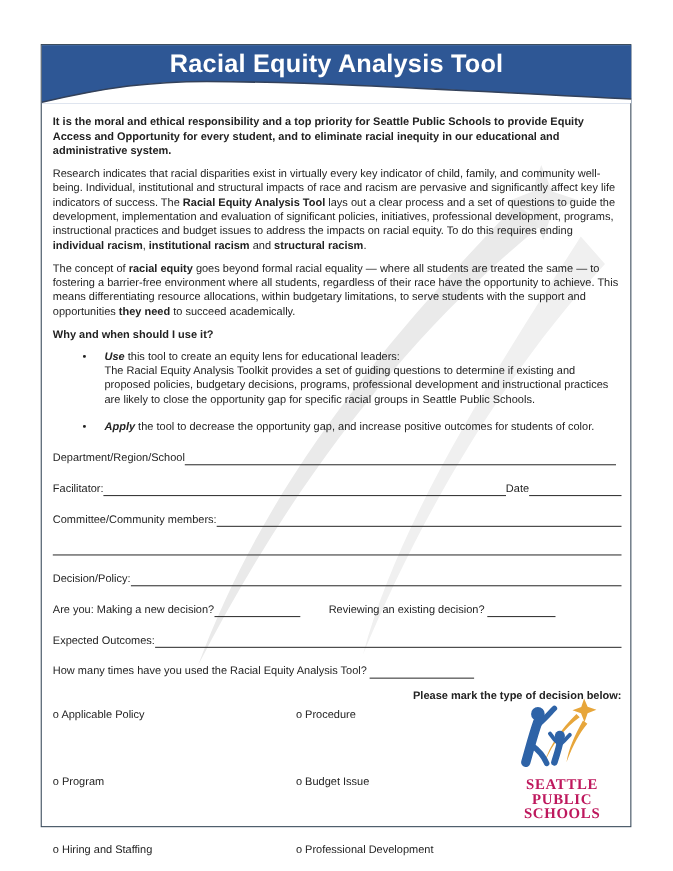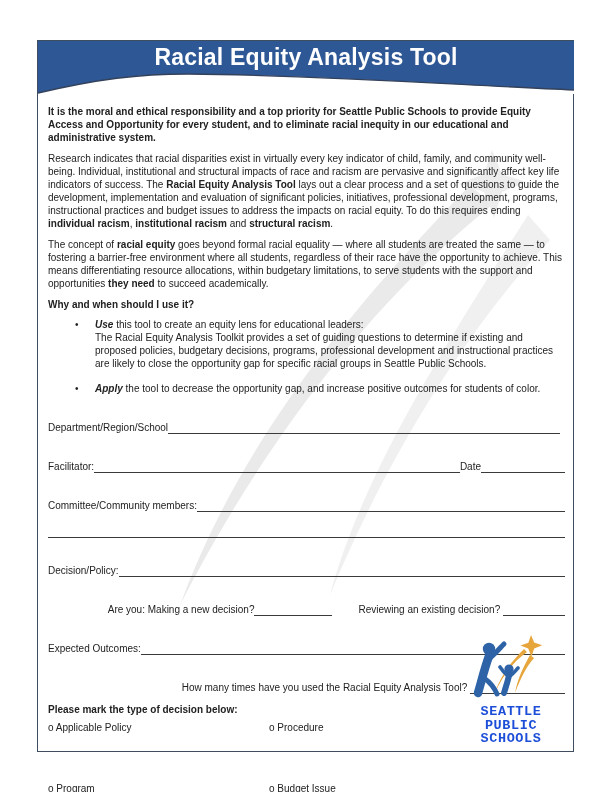--- a/index.html
+++ b/index.html
@@ -13,30 +13,30 @@
              font-size:23px;font-weight:bold;color:#ffffff;z-index:2;letter-spacing:.2px;}
   .content{position:absolute;left:48px;top:105px;width:517px;z-index:2;
            font-size:10px;line-height:13px;}
   .p{margin:0 0 8px 0;}
   .b{font-weight:bold;}
   .h{font-weight:bold;margin:0 0 7px 0;}
   .bullets{margin:0 0 12px 0;}
   .bullet-item{position:relative;padding-left:47px;margin-bottom:12px;}
   .bullet-dot{position:absolute;left:27px;top:0;}
   .lead{font-weight:bold;font-style:italic;}
-  .fline{display:flex;align-items:flex-end;height:13px;margin-top:26px;white-space:pre;justify-content:flex-end;}
+  .fline{display:flex;align-items:flex-end;height:13px;margin-top:15px;white-space:pre;}
   .fill{flex:1;border-bottom:1px solid #3a3a3a;height:12px;}
   .seg{border-bottom:1px solid #3a3a3a;height:12px;display:inline-block;}
   .full-rule{border-bottom:1px solid #3a3a3a;height:12px;margin-top:13px;}
-  .dheading{font-weight:bold;margin-top:9px;}
+  .dheading{font-weight:bold;margin-top:9px;text-align:right;}
   .dgrid{display:grid;grid-template-columns:177px auto;column-gap:0;row-gap:0;margin-top:3px;width:330px;gap:44px;}
   .ditem{height:17px;line-height:17px;white-space:pre;}
   .logo{position:absolute;left:468px;top:633px;width:86px;z-index:3;text-align:center;}
-  .logo-text{font-family:Liberation Mono, monospace;font-weight:600;
-             color:#1d4ed8;font-size:13.5px;line-height:13.5px;letter-spacing:.6px;}
+  .logo-text{font-family:Liberation Serif, serif;font-weight:600;
+             color:#be185d;font-size:13.5px;line-height:13.5px;letter-spacing:.6px;}
 </style>
 </head>
 <body>
 
 <div class="page">
 
   <svg class="wm" viewBox="0 0 612 792">
     <path d="M470,185 C360,300 245,430 180,605 C262,445 368,305 492,205 Z" fill="#eaeaea"></path>
     <path d="M528,215 C445,345 362,475 330,595 C385,462 462,335 550,240 Z" fill="#f0f0f0"></path>
     <path d="M492,150 l10,24 24,8 -24,10 -8,26 -10,-26 -25,-8 25,-10 z" fill="#ededed"></path>

